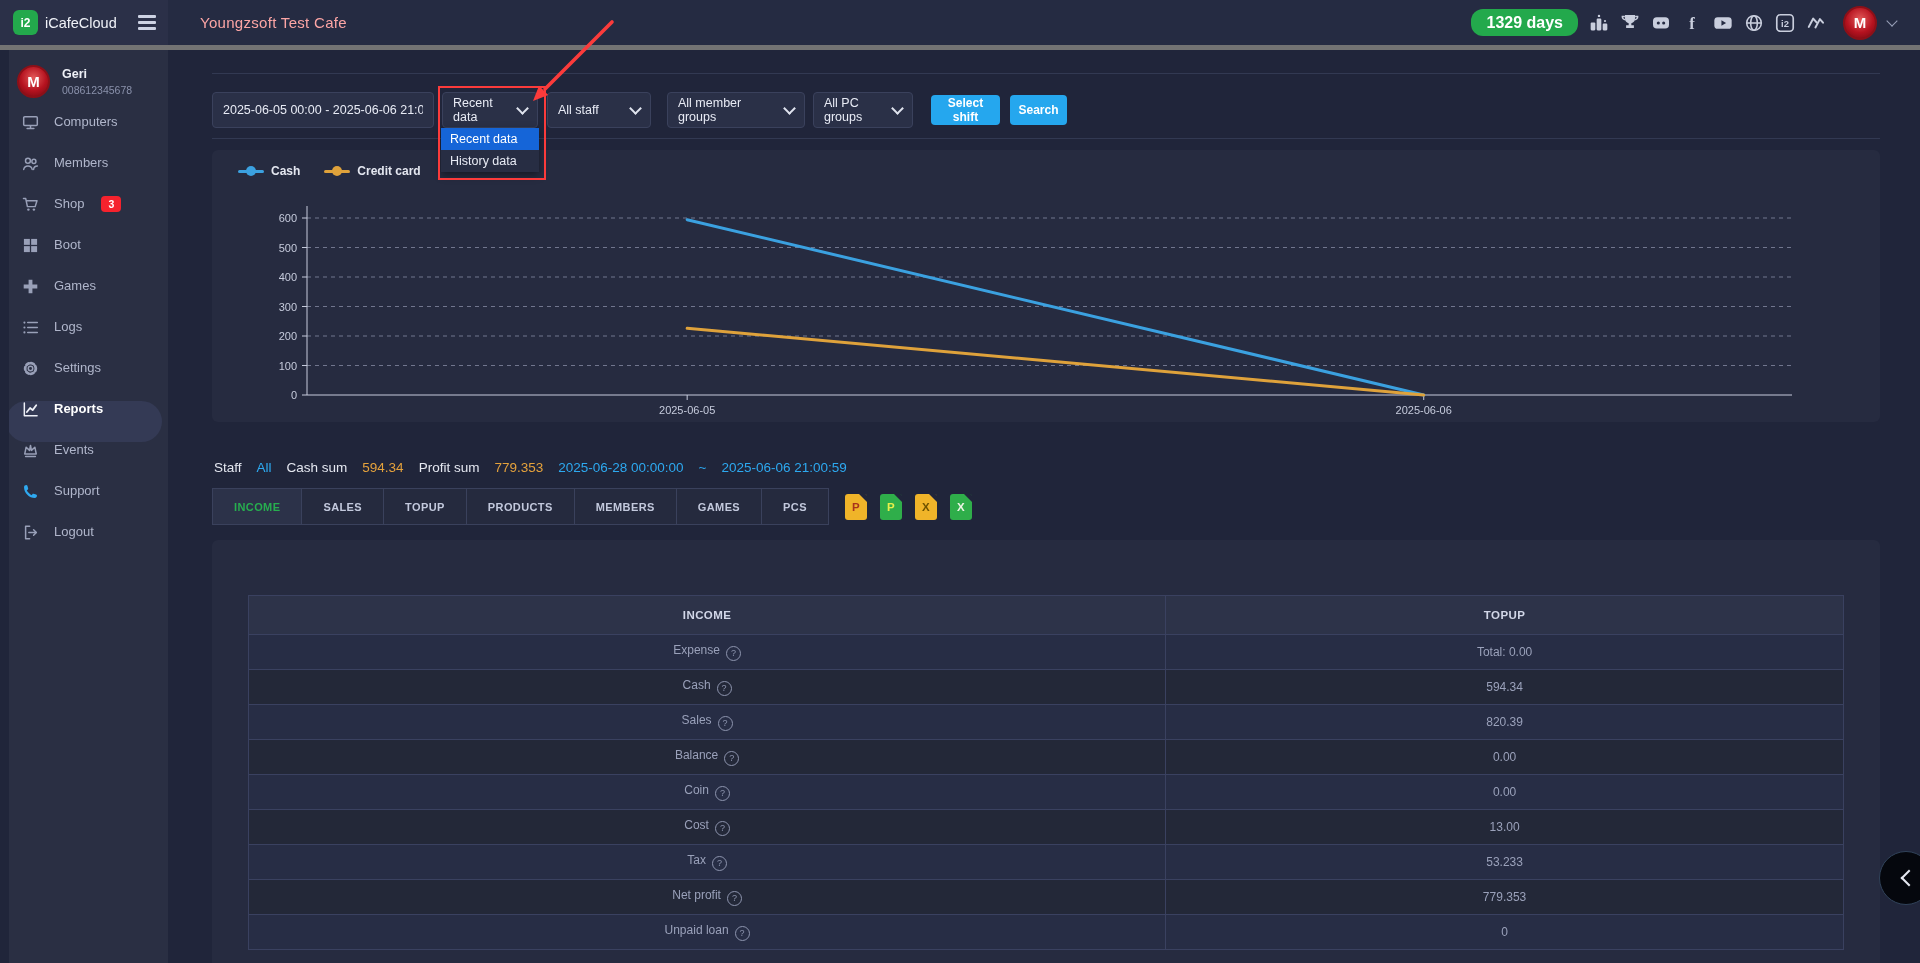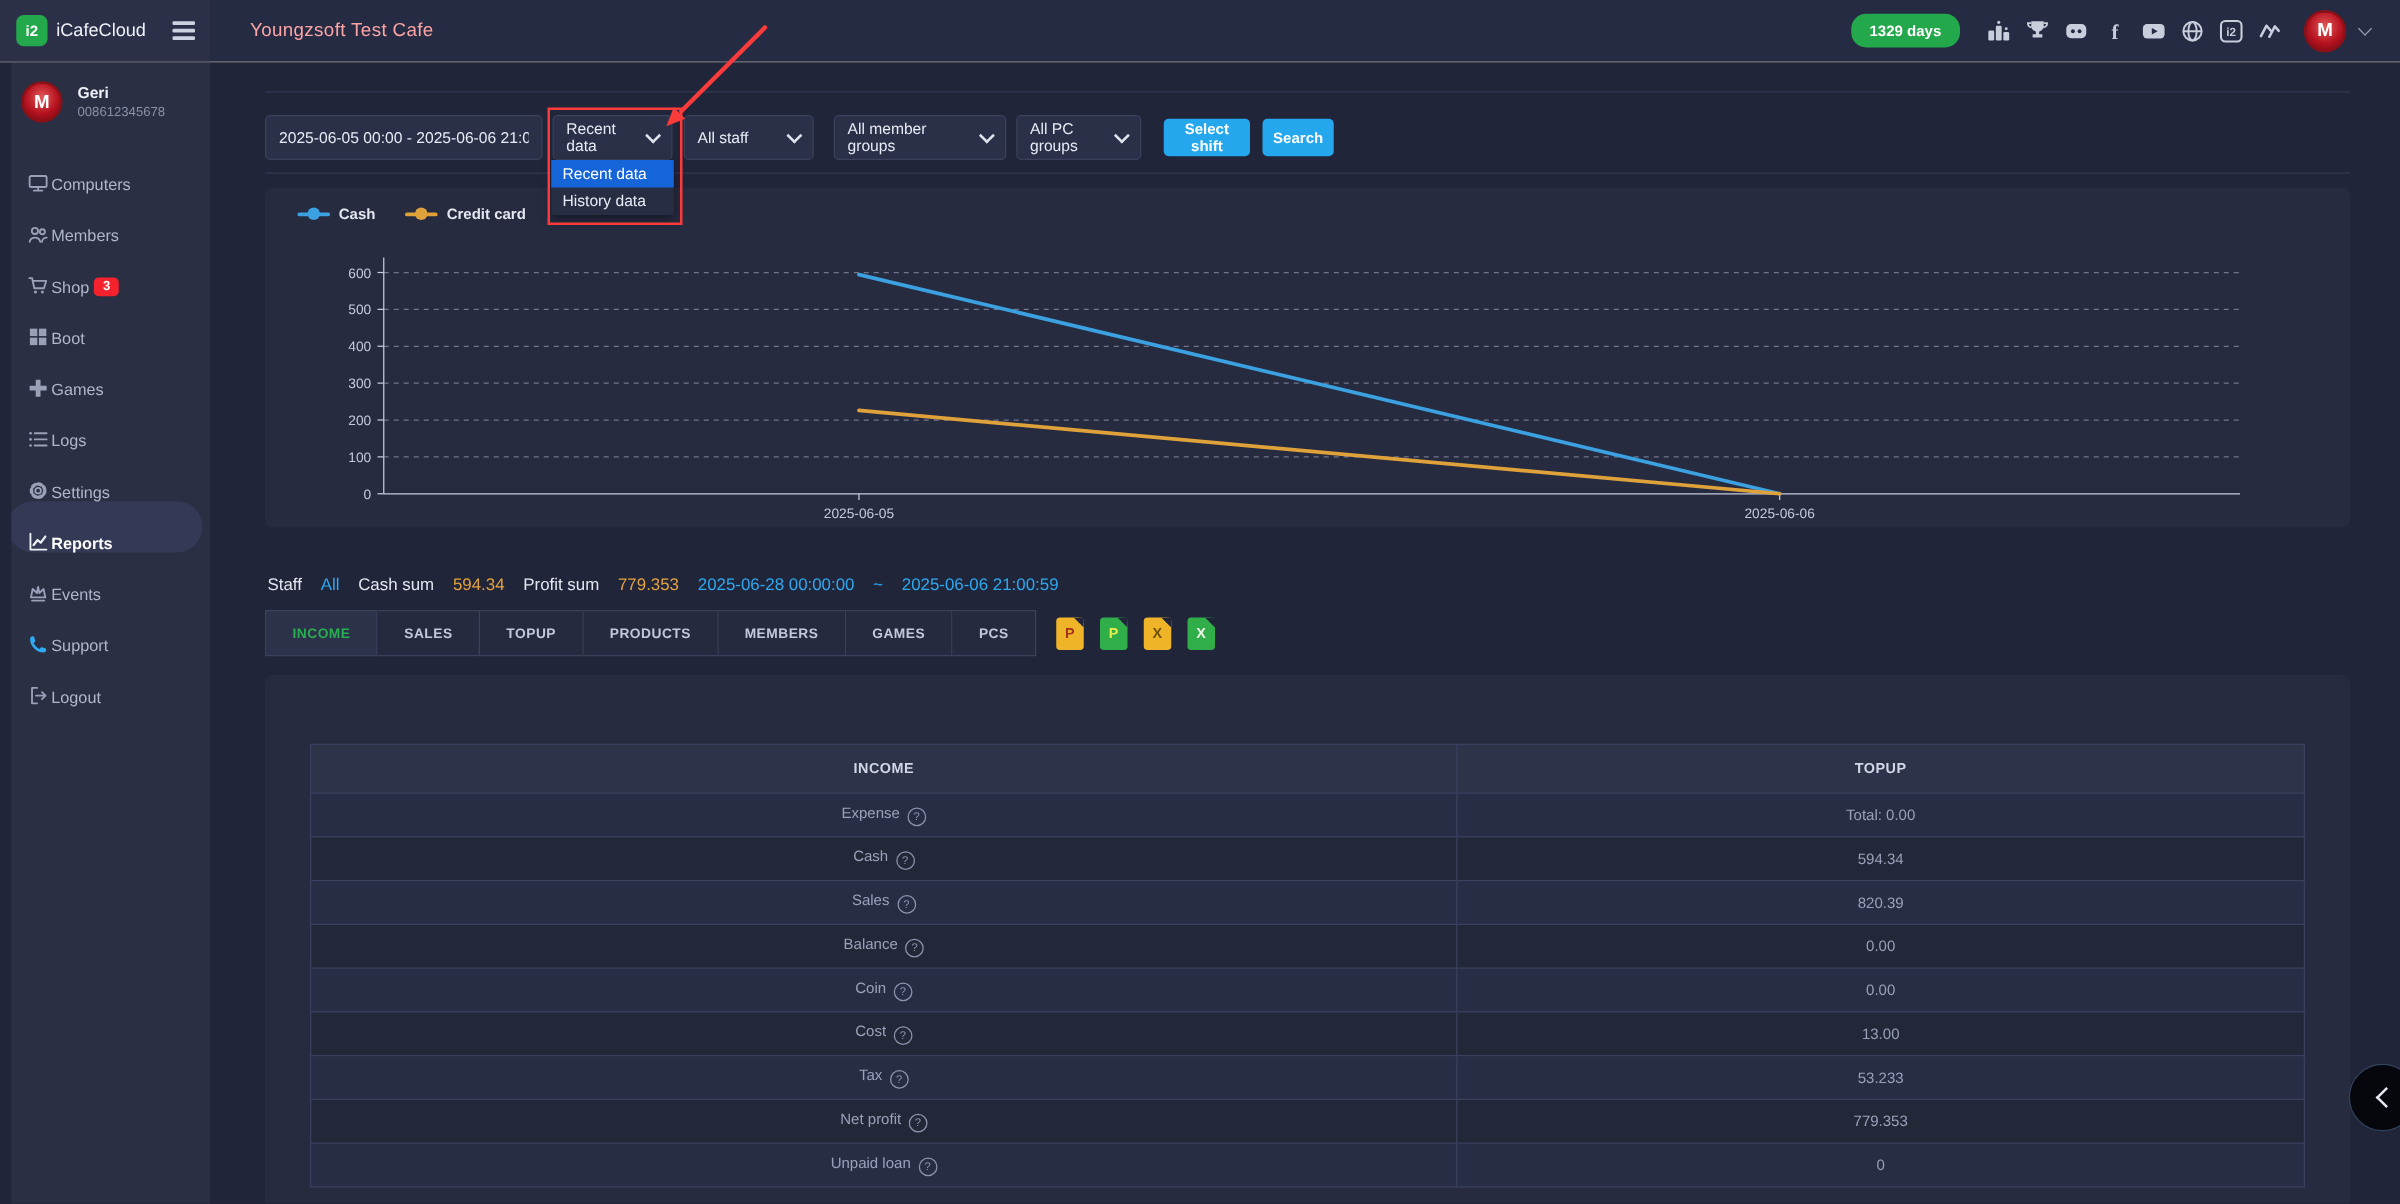--- a/index.html
+++ b/index.html
@@ -1,47 +1,47 @@
 <!DOCTYPE html>
 <html><head>
 <meta charset="utf-8">
 <style>
   html,body{margin:0;padding:0}
   body{width:1920px;height:963px;overflow:hidden;background:#20253a;position:relative;
        font-family:"Liberation Sans","DejaVu Sans",sans-serif;color:#e7eaf3;}
   
   .topbar{position:absolute;left:0;top:0;width:1920px;height:50px;background:#252b42;
-          display:flex;align-items:center;z-index:20;border-bottom:1px solid #737373;box-sizing:border-box}
+          display:flex;align-items:center;z-index:20;border-bottom:5px solid #737373;box-sizing:border-box}
   .brand{width:168px;height:100%;background:#2b3048;display:flex;align-items:center;
          padding:0 10px 0 13px;box-sizing:border-box;gap:7px;flex:none}
   .logo-box{width:25px;height:25px;border-radius:6px;background:#23a94c;color:#fff;display:flex;
             align-items:center;justify-content:center;font-size:12px;font-weight:bold;flex:none}
   .brand-name{font-size:14.5px;font-weight:normal;color:#f0f2f8;white-space:nowrap}
   .burger{margin-left:auto;display:flex;flex-direction:column;gap:3.5px;cursor:pointer;padding:4px 2px}
   .burger i{width:18px;height:2.4px;background:#cdd2e3;border-radius:1px;display:block}
   .page-title{margin-left:32px;font-size:15px;color:#fca5a5;letter-spacing:.3px}
   .tb-right{margin-left:auto;display:flex;align-items:center;gap:11px;padding-right:24px}
   .days-btn{background:#23a94c;color:#fff;border:none;border-radius:12px;height:27px;padding:0 15px;
-            font-size:12px;font-weight:bold;margin-right:10px;cursor:pointer;font-family:inherit}
+            font-size:16px;font-weight:bold;cursor:pointer;font-family:inherit}
   .tb-icon{width:20px;height:20px;display:inline-flex;cursor:pointer}
   .tb-icon svg{width:100%;height:100%}
   .avatar{width:34px;height:34px;border-radius:50%;background:radial-gradient(circle at 50% 38%,#e35a5a 0%,#b5121f 55%,#6f0a12 100%);
           border:2px solid #8c1018;color:#fff;font-weight:bold;font-size:15px;display:flex;align-items:center;
           justify-content:center;box-sizing:border-box;margin-left:6px;cursor:pointer}
   .chev{width:7px;height:7px;border-right:1.7px solid #98a0b8;border-bottom:1.7px solid #98a0b8;
         transform:rotate(45deg);margin-top:-4px;cursor:pointer}
   
   .sidebar{position:absolute;left:0;top:50px;bottom:0;width:168px;background:#2a2f43;z-index:15}
   .sidebar::before{content:"";position:absolute;left:0;top:0;bottom:0;width:9px;background:#20253a}
   .user{display:flex;gap:12px;padding:15px 8px 8px 17px;align-items:center}
   .user .avatar{width:33px;height:33px;margin-left:0;flex:none}
   .uname{font-size:12.5px;font-weight:bold;color:#eef0f7}
   .uphone{font-size:10.5px;color:#8a91ab;margin-top:3px}
   .menu{list-style:none;margin:8px 0 0;padding:0}
-  .menu li{height:41px;display:flex;align-items:flex-end;gap:2px;padding:0 8px 0 22px;
+  .menu li{height:41px;display:flex;align-items:flex-start;gap:15px;padding:0 8px 0 22px;
            color:#b0b6cb;font-size:13px;cursor:pointer}
   .menu li.active{background:#343a55;border-radius:21px;margin:0 6px;padding-left:16px;color:#fff;font-weight:bold}
   .mi{width:17px;height:17px;flex:none;display:flex}
   .mi svg{width:100%;height:100%}
   .menu li.active .mi g{stroke:#eef0f7}
   .sbadge{background:#f5222d;color:#fff;font-size:10.5px;font-weight:bold;border-radius:4px;
           padding:2.5px 7px;margin-left:2px;line-height:1}
   
   .content{position:absolute;left:168px;top:50px;right:0;bottom:0;background:#20253a;overflow:hidden}
   .hr{position:absolute;left:44px;width:1668px;height:1px;background:#3a415c;opacity:.7}

